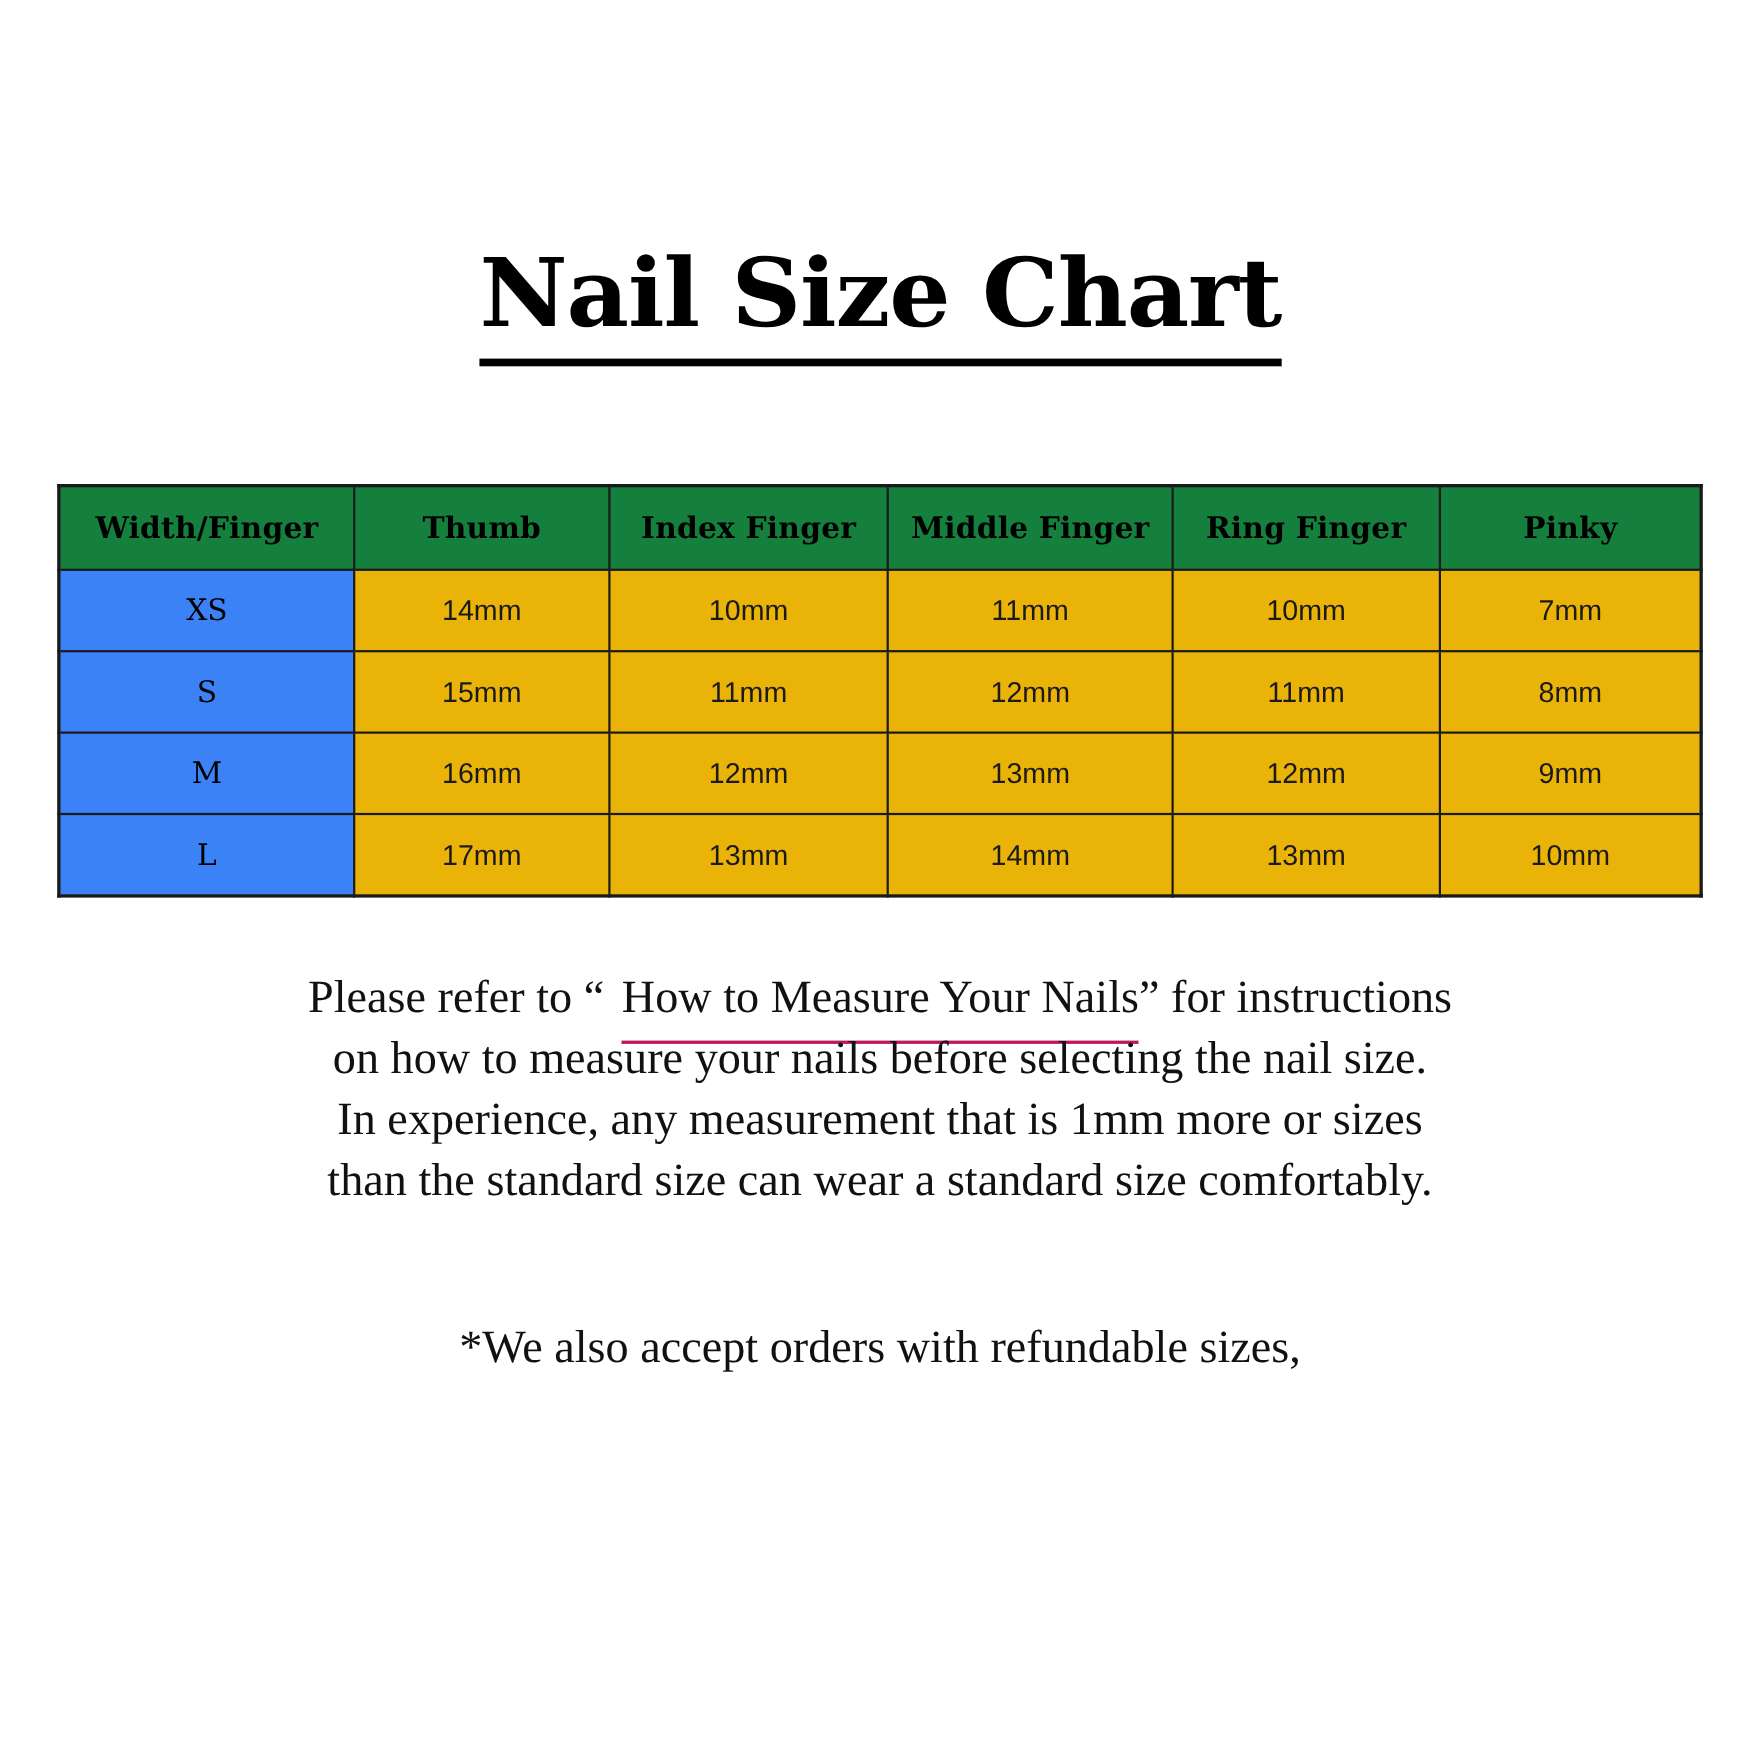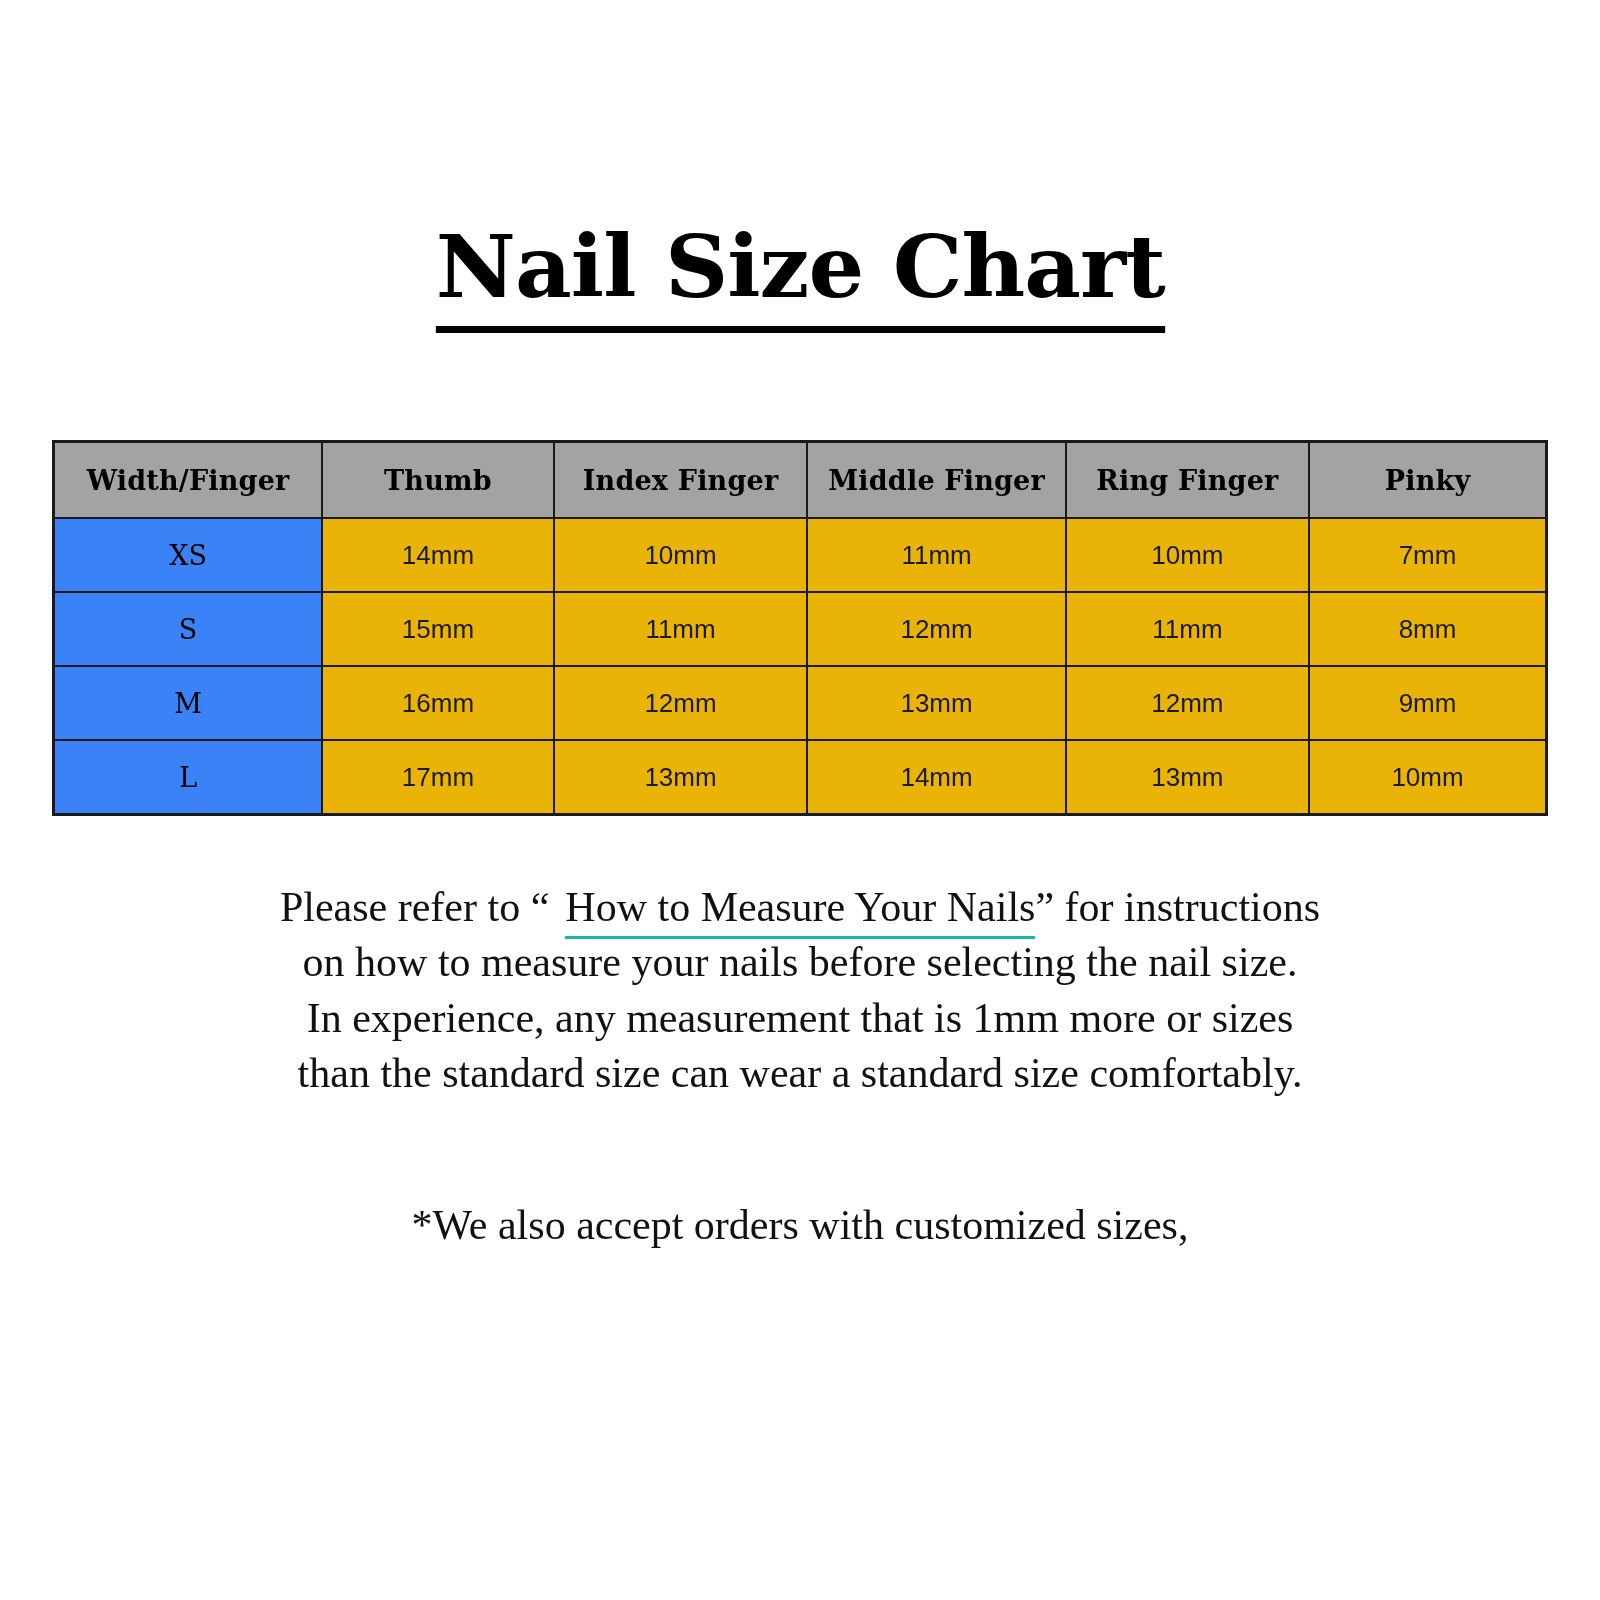--- a/index.html
+++ b/index.html
@@ -55,21 +55,21 @@
     table-layout: fixed;
     border: 3px solid #1a1a1a;
   }
   table.size-table th,
   table.size-table td {
     border: 2px solid #1a1a1a;
     text-align: center;
     vertical-align: middle;
   }
   thead th {
-    background: #a3a3a3;
+    background: #15803d;
     font-family: "DejaVu Serif", serif;
     font-weight: 700;
     font-size: 27px;
     letter-spacing: 0.2px;
     height: 72px;
     color: #000000;
   }
   tbody td {
     height: 70px;
     font-family: "Liberation Sans", sans-serif;
@@ -103,22 +103,22 @@
     font-family: "Liberation Serif", serif;
     font-size: 42px;
     line-height: 1.32;
     color: #111111;
   }
   .note-block .line {
     display: block;
     white-space: nowrap;
   }
   .underline-phrase {
-    border-bottom: 3px solid #14b8a6;
-    padding-bottom: 6px;
+    border-bottom: 3px solid #be185d;
+    padding-bottom: 16px;
     margin-left: 16px;
   }
   .note-gap {
     height: 96px;
   }
 </style>
 </head>
 <body>
 
 <div class="page">
@@ -189,18 +189,18 @@
     <div class="note-block">
       <span class="line"><span>Please refer to “</span><span class="underline-phrase">How to Measure Your Nails</span><span>” for instructions</span></span>
       <span class="line">on how to measure your nails before selecting the nail size.</span>
       <span class="line">In experience, any measurement that is 1mm more or sizes</span>
       <span class="line">than the standard size can wear a standard size comfortably.</span>
     </div>
 
     <div class="note-gap"></div>
 
     <div class="note-block">
-      <span class="line">*We also accept orders with customized sizes,</span>
+      <span class="line">*We also accept orders with refundable sizes,</span>
     </div>
 
   </div>
 
 </div>
 
 </body></html>

